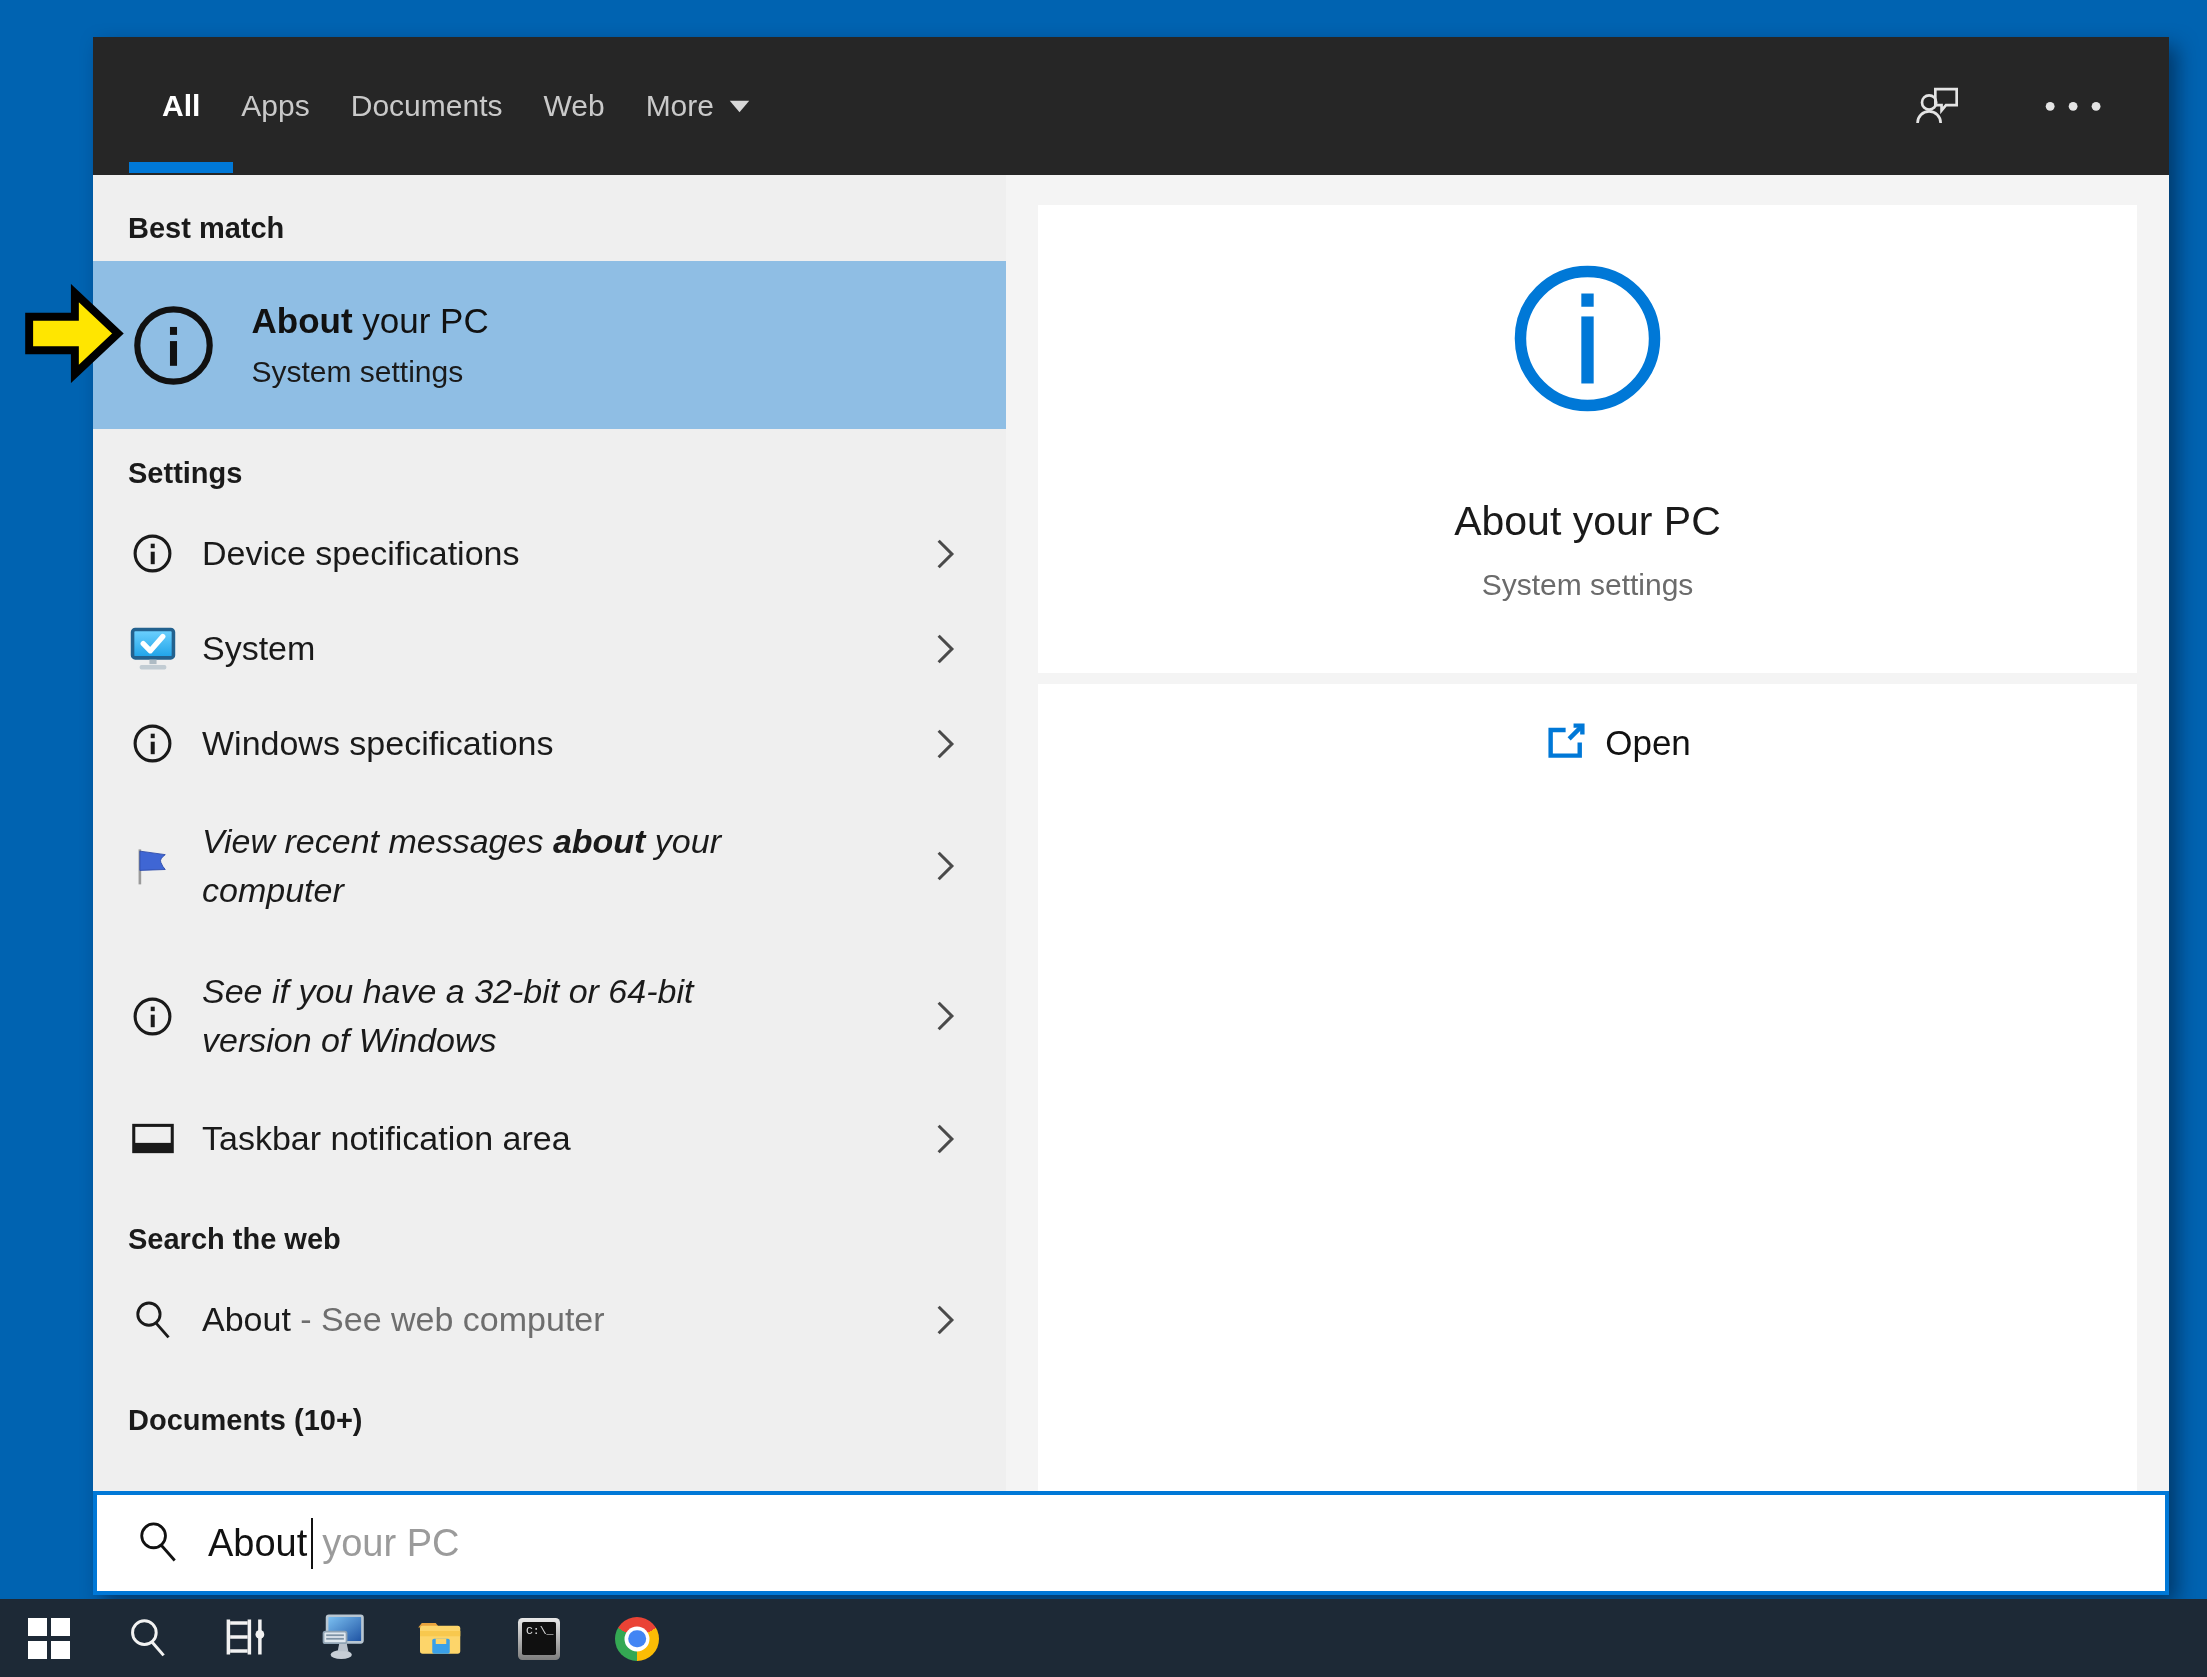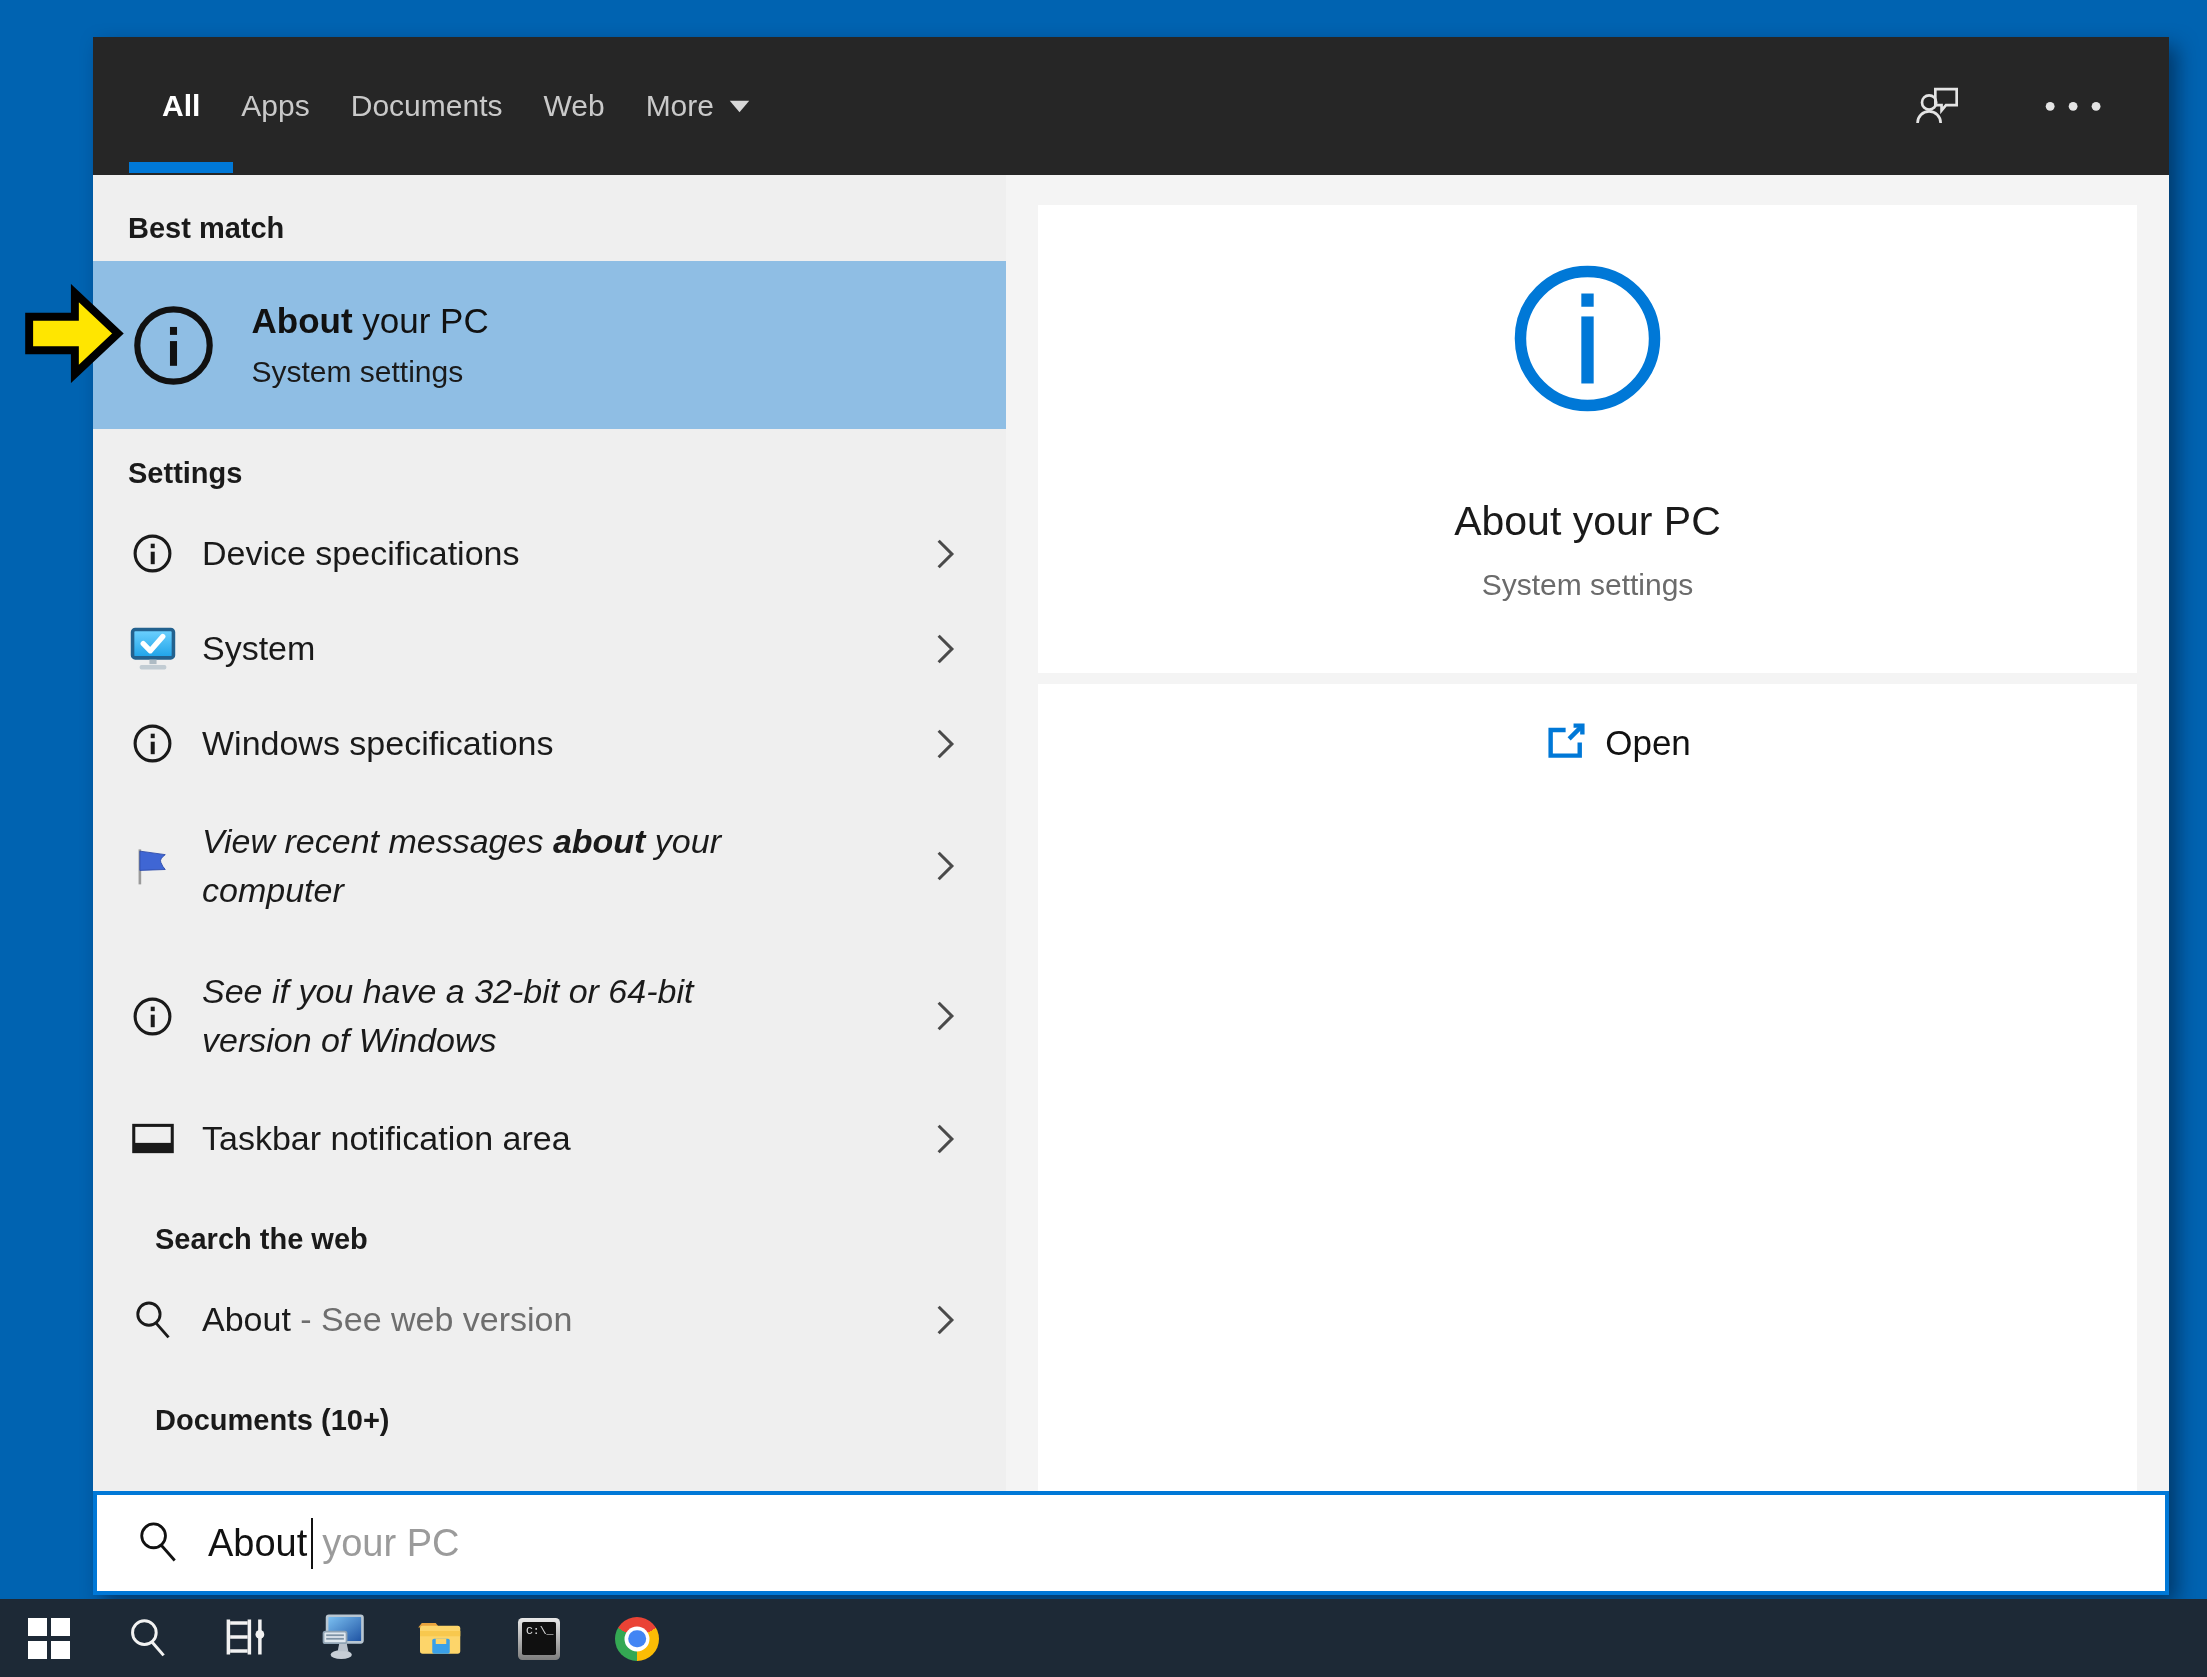--- a/index.html
+++ b/index.html
@@ -60,21 +60,21 @@
     display:flex; align-items:center; height:95px; padding:0 51px 0 35px;
   }
   .result-row.two-line { height:150px; }
   .row-icon { flex:none; width:49px; display:flex; justify-content:center; align-items:center; }
   .row-text { margin-left:25px; font-size:34px; color:#1a1a1a; flex:1; }
   .two-line .row-text { line-height:49px; max-width:600px;font-style:italic; }
   .row-text .muted { color:#6e6e6e; }
   .chevron { margin-left:auto; display:flex; align-items:center; }
 
   .mt14 { margin-top:12.4px; }
-  .mt24 { margin-top:21px;margin-left:27px; }
+  .mt24 { margin-top:21px; }
 
   
   .card-top {
     flex:none; height:468px; background:#ffffff;
     display:flex; flex-direction:column; align-items:center;
   }
   .big-info { margin-top:55px; }
   .rp-title { margin-top:78px; font-size:41px; color:#1a1a1a; }
   .rp-sub { margin-top:23px; font-size:30px; color:#6b6b6b; }
   .card-bottom { flex:1; background:#ffffff; margin-top:10.6px; padding:39px 0 0 62px; }
@@ -300,21 +300,21 @@
 
         <div class="section-header mt24">Search the web</div>
 
         <div class="result-row">
           <span class="row-icon">
             <svg width="41" height="41" viewBox="0 0 46 46">
               <circle cx="19" cy="17" r="12.5" fill="none" stroke="#1a1a1a" stroke-width="3.2"></circle>
               <line x1="27" y1="27" x2="41" y2="43" stroke="#1a1a1a" stroke-width="3.2"></line>
             </svg>
           </span>
-          <span class="row-text"><span>About</span><span class="muted"> - See web version</span></span>
+          <span class="row-text"><span>About</span><span class="muted"> - See web computer</span></span>
           <span class="chevron">
             <svg width="19.4" height="34" viewBox="0 0 22 38">
                 <polyline points="3,4 18,19 3,34" fill="none" stroke="#4a4a4a" stroke-width="3.5"></polyline>
               </svg>
           </span>
         </div>
 
         <div class="section-header mt24">Documents (10+)</div>
 
       </div>

